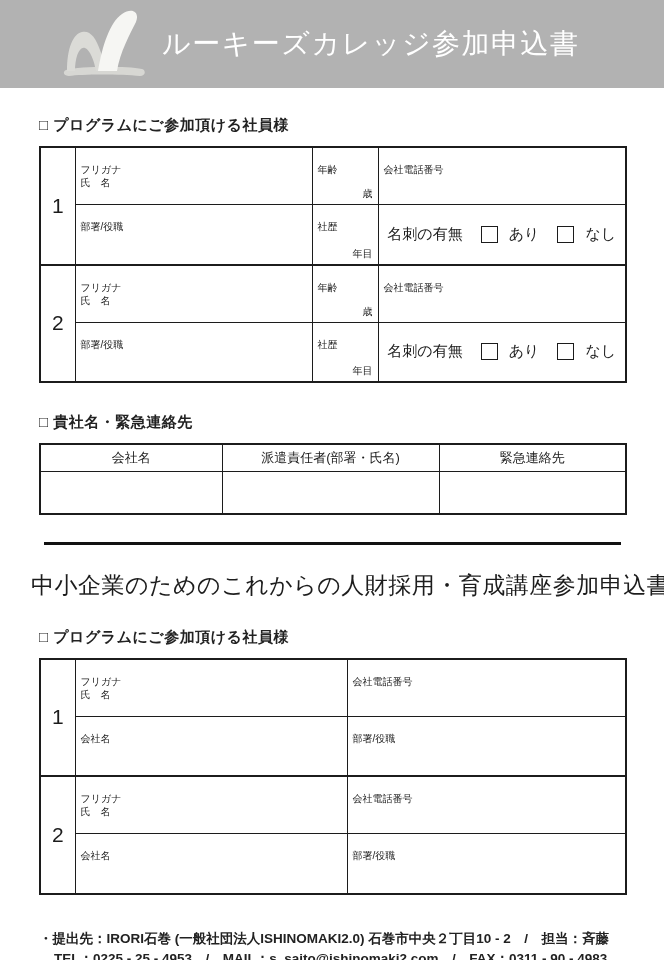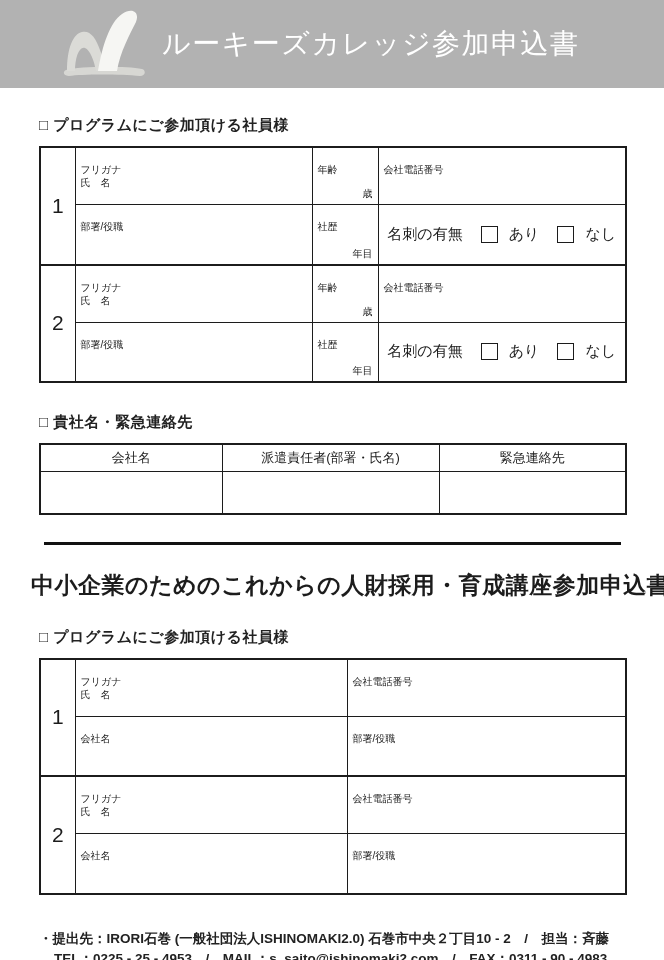--- a/index.html
+++ b/index.html
@@ -106,21 +106,21 @@
   .divider {
     margin:27px 0 0 5px;
     width:577px;
     height:3px;
     background:#111;
   }
   .form2-title {
     margin:25px -8px 0 -8px;
     text-align:right;
     font-size:23px;
-    font-weight:bold;
+    font-weight:normal;
     letter-spacing:0.5px;
     white-space:nowrap;
   }
 
   
   .footer {
     margin-top:34px;
     font-size:13.5px;
     font-weight:600;
     line-height:1.55;

